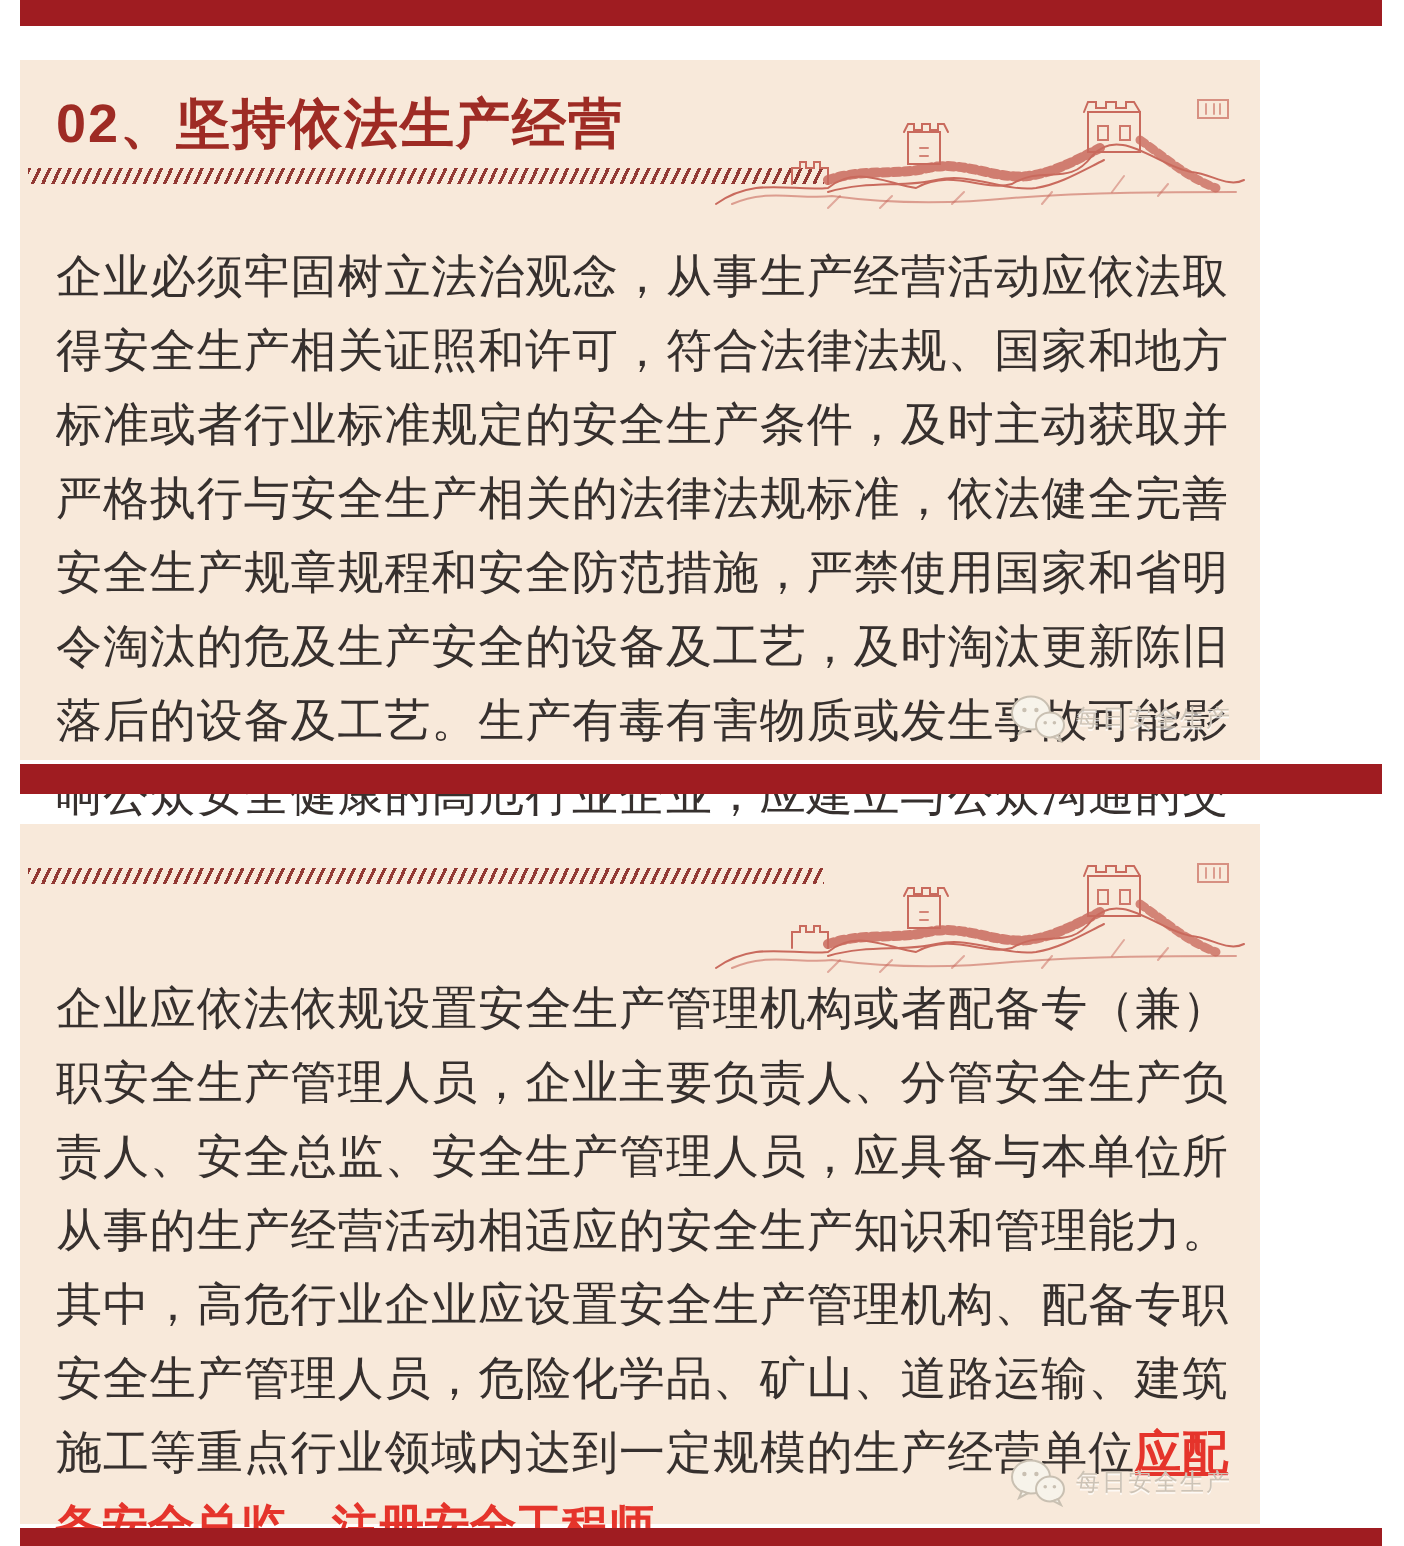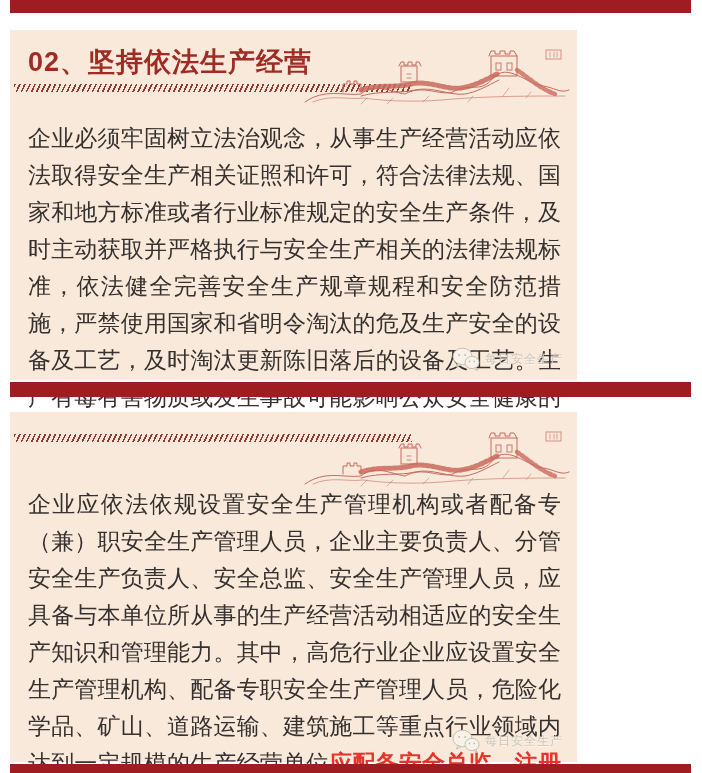--- a/index.html
+++ b/index.html
@@ -8,21 +8,21 @@
     background:#ffffff;
     font-family:"Liberation Sans","DejaVu Sans",sans-serif;
   }
   .red-bar{
     position:absolute;left:10px;width:681px;background:#9f1c21;
   }
   .bar-top{top:0;height:13px;}
   .bar-mid{top:382px;height:15px;}
   .bar-bottom{top:764px;height:9px;}
   .card{
-    position:absolute;left:10px;width:567px;height:350px;
+    position:absolute;left:10px;width:620px;height:350px;
     background:#f8e9da;
     padding:16px 16px 0 18px;
     box-sizing:border-box;
   }
   .card-02{top:30px;}
   .card-03{top:412px;}
   .section-title{
     margin:0;
     font-size:27px;
     font-weight:900;

